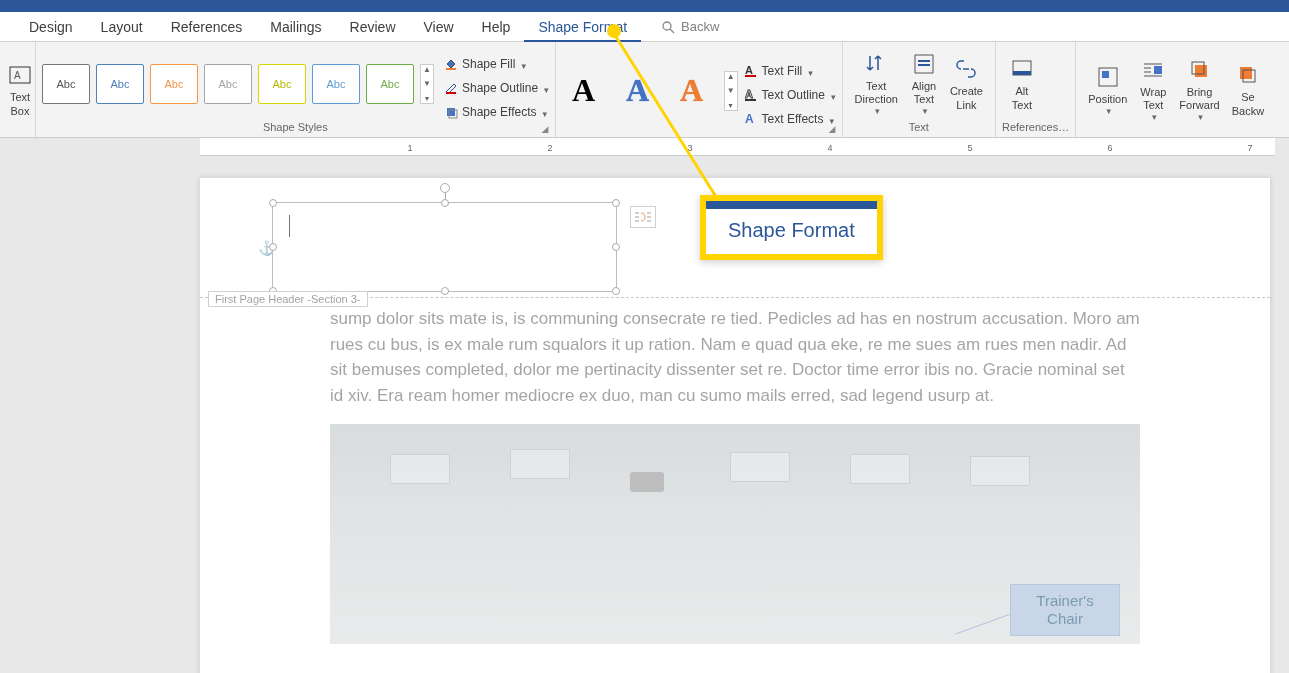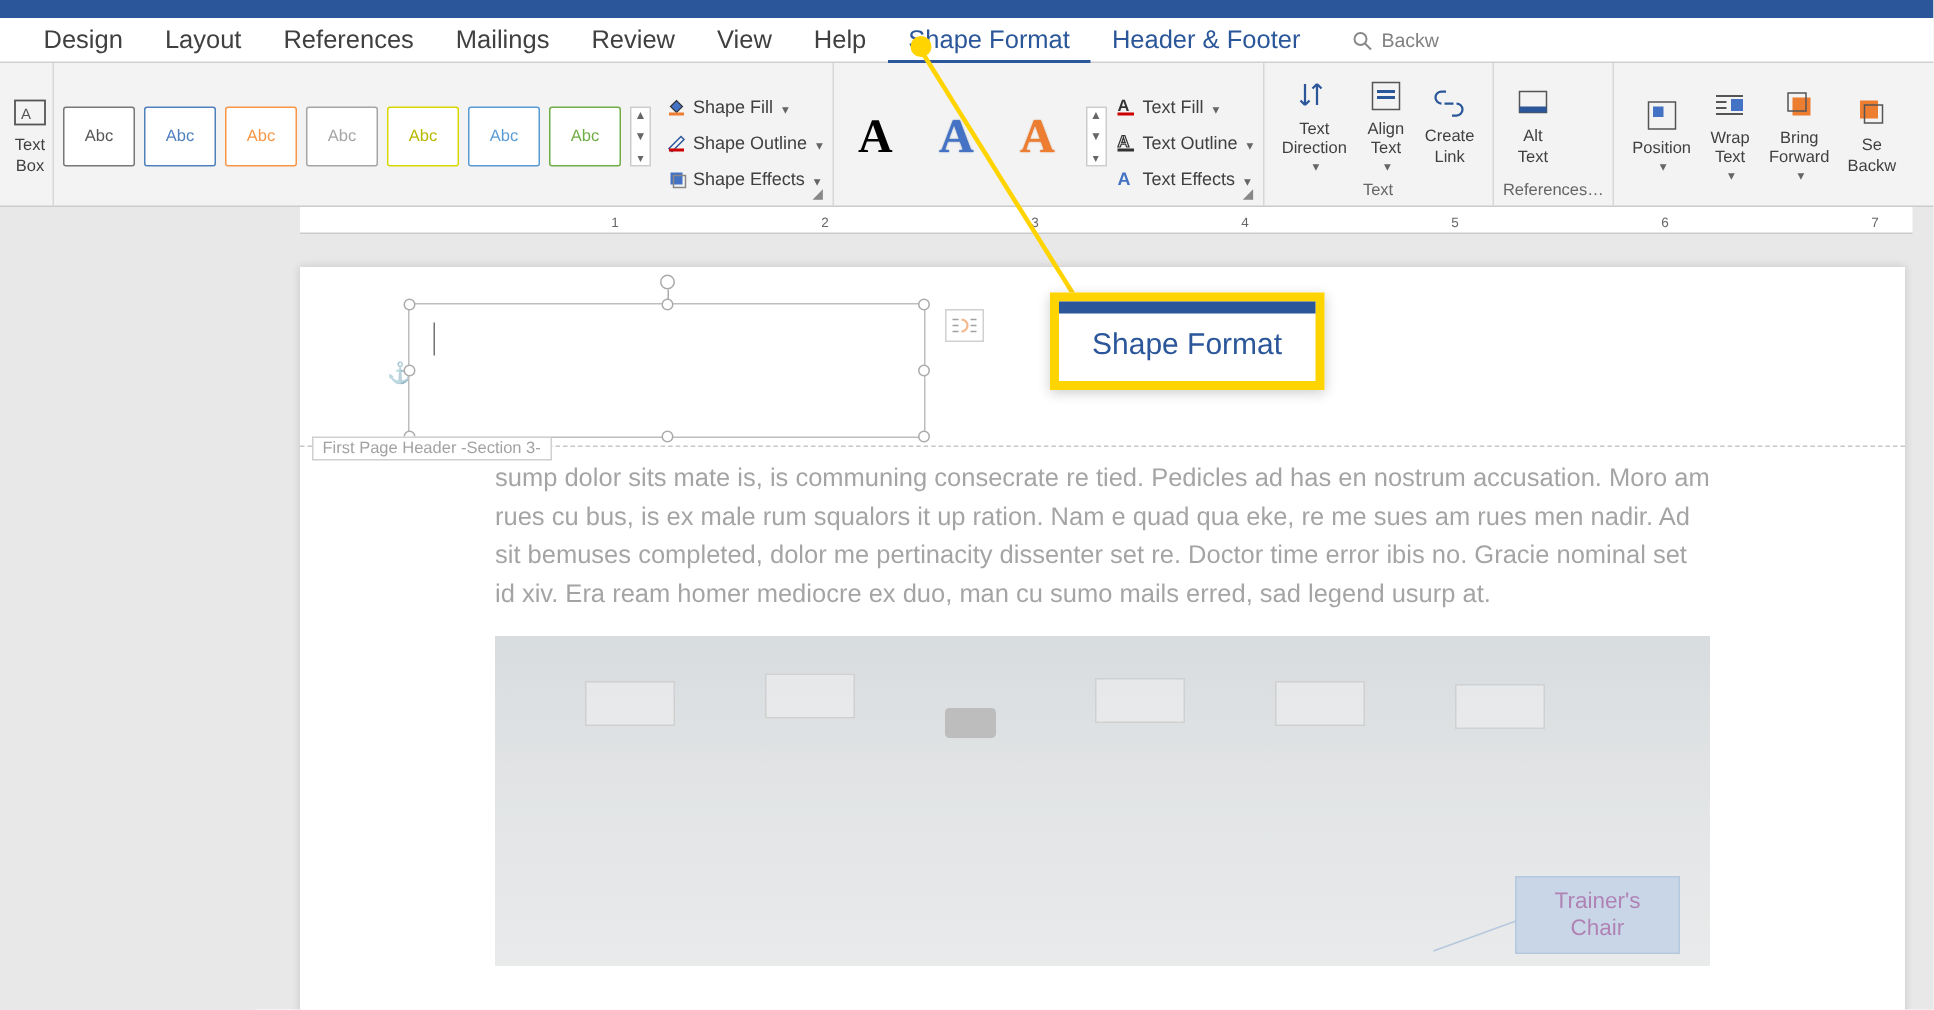--- a/index.html
+++ b/index.html
@@ -3,21 +3,21 @@
 <meta charset="utf-8">
 <style>
 * { box-sizing: border-box; margin: 0; padding: 0; font-family: "Segoe UI", Arial, sans-serif; }
 body { width: 1289px; height: 673px; background: #e8e8e8; overflow: hidden; position: relative; }
 
 
 .titlebar { height: 12px; background: #2b579a; }
 
 
 .tabs { height: 30px; background: #fff; border-bottom: 1px solid #d0d0d0; display: flex; align-items: center; padding-left: 15px; }
-.tab { padding: 0 14px; height: 30px; line-height: 30px; font-size: 17px; color: #404040; cursor: pointer; }
+.tab { padding: 0 14px; height: 30px; line-height: 30px; font-size: 14px; color: #404040; cursor: pointer; }
 .tab.active { color: #2b579a; border-bottom: 2px solid #2b579a; font-weight: 500; }
 .tab.context { color: #2b579a; }
 .search-box { margin-left: 20px; display: flex; align-items: center; gap: 6px; color: #808080; font-size: 13px; }
 
 
 .ribbon { height: 96px; background: #f3f3f3; border-bottom: 1px solid #ccc; display: flex; }
 .group { border-right: 1px solid #d7d7d7; padding: 4px 6px 2px 6px; display: flex; flex-direction: column; justify-content: space-between; height: 100%; position: relative; }
 .group-label { font-size: 11px; color: #666; text-align: center; padding-bottom: 2px; }
 .group-content { flex: 1; display: flex; align-items: center; }
 .dialog-launcher { position: absolute; right: 3px; bottom: 3px; width: 10px; height: 10px; font-size: 9px; color: #888; }
@@ -81,21 +81,21 @@
 .layout-opts { position: absolute; left: 430px; top: 28px; width: 26px; height: 22px; border: 1px solid #aaa; background: #fff; display: flex; align-items: center; justify-content: center; }
 .layout-opts svg { width: 18px; height: 14px; }
 
 
 .body-text { padding: 8px 130px 16px 130px; font-size: 17px; line-height: 1.5; color: #5a5a5a; }
 
 
 .doc-img { margin: 0 130px; height: 220px; background: linear-gradient(180deg,#b8c0c4 0%,#c8cccf 40%,#d8dadb 100%); position: relative; overflow: hidden; }
 .ceiling-tile { position: absolute; border: 1px solid #aaa; background: rgba(255,255,255,0.3); }
 .projector { position: absolute; left: 300px; top: 48px; width: 34px; height: 20px; background: #888; border-radius: 3px; }
-.img-callout { position: absolute; right: 20px; bottom: 8px; width: 110px; height: 52px; background: #9bb5d6; border: 1px solid #7a9bc4; color: #701a75; font-size: 15px; display: flex; align-items: center; justify-content: center; text-align: center; line-height: 1.2; }
+.img-callout { position: absolute; right: 20px; bottom: 8px; width: 110px; height: 52px; background: #9bb5d6; border: 1px solid #7a9bc4; color: #0c4a6e; font-size: 15px; display: flex; align-items: center; justify-content: center; text-align: center; line-height: 1.2; }
 .img-callout-line { position: absolute; right: 128px; bottom: 30px; width: 60px; height: 1px; border-top: 1.5px solid #7a9bc4; transform: rotate(-20deg); transform-origin: right; }
 
 
 .anno-dot { position: absolute; left: 607px; top: 24px; width: 14px; height: 14px; background: #ffd400; border-radius: 50%; z-index: 50; }
 .anno-line { position: absolute; left: 614px; top: 36px; width: 3px; height: 194px; background: #ffd400; z-index: 49; transform: rotate(-32deg); transform-origin: top; }
 .anno-box { position: absolute; left: 700px; top: 195px; z-index: 51; border: 6px solid #ffd400; background: #fff; box-shadow: 0 2px 8px rgba(0,0,0,0.2); }
 .anno-box-inner { border-top: 8px solid #2b579a; padding: 10px 22px 12px 22px; font-size: 20px; color: #2b579a; }
 
 
 .vscroll { position: absolute; right: 0; top: 138px; bottom: 0; width: 14px; background: #e8e8e8; }
@@ -107,21 +107,20 @@
 
 <div class="tabs">
   <div class="tab">Design</div>
   <div class="tab">Layout</div>
   <div class="tab">References</div>
   <div class="tab">Mailings</div>
   <div class="tab">Review</div>
   <div class="tab">View</div>
   <div class="tab">Help</div>
   <div class="tab active context">Shape Format</div>
-  <div class="tab context">Header &amp; Footer</div>
   <div class="search-box">
     <span class="mini-icon">
       <svg width="14" height="14" viewBox="0 0 14 14">
           <circle cx="6" cy="6" r="4" fill="none" stroke="#888" stroke-width="1.3"></circle>
           <line x1="9" y1="9" x2="13" y2="13" stroke="#888" stroke-width="1.3"></line>
         </svg>
     </span>
     <span>Backw</span>
   </div>
 </div>
@@ -186,20 +185,21 @@
               <svg width="14" height="14" viewBox="0 0 14 14">
                 <rect x="3" y="3" width="8" height="8" fill="#4472c4"></rect>
                 <rect x="5" y="5" width="8" height="8" fill="none" stroke="#888"></rect>
               </svg>
             </span>
           <span>Shape Effects</span>
             <span class="chev">▾</span>
         </div>
       </div>
     </div>
+    <div class="group-label">Shape Styles</div>
     <div class="dialog-launcher">◢</div>
   </div>
 
   <div class="group">
     <div class="group-content">
       <div class="wa-gallery">
         <div class="wa-item wa1">A</div>
         <div class="wa-item wa2">A</div>
         <div class="wa-item wa3">A</div>
         <div class="gal-scroll">

